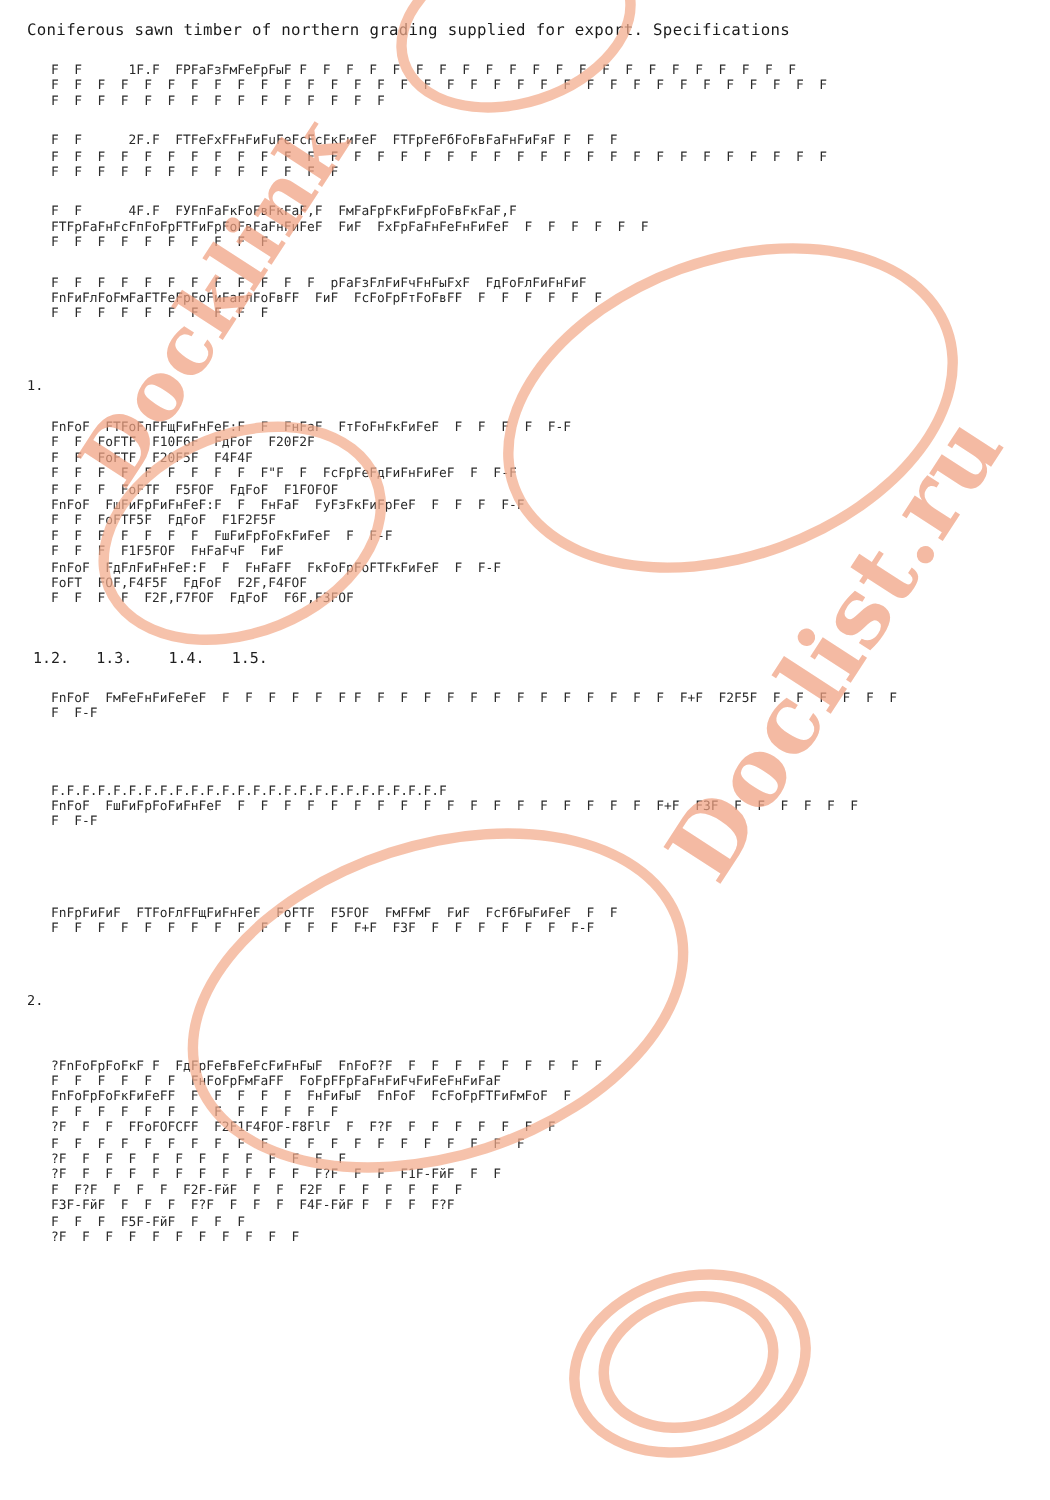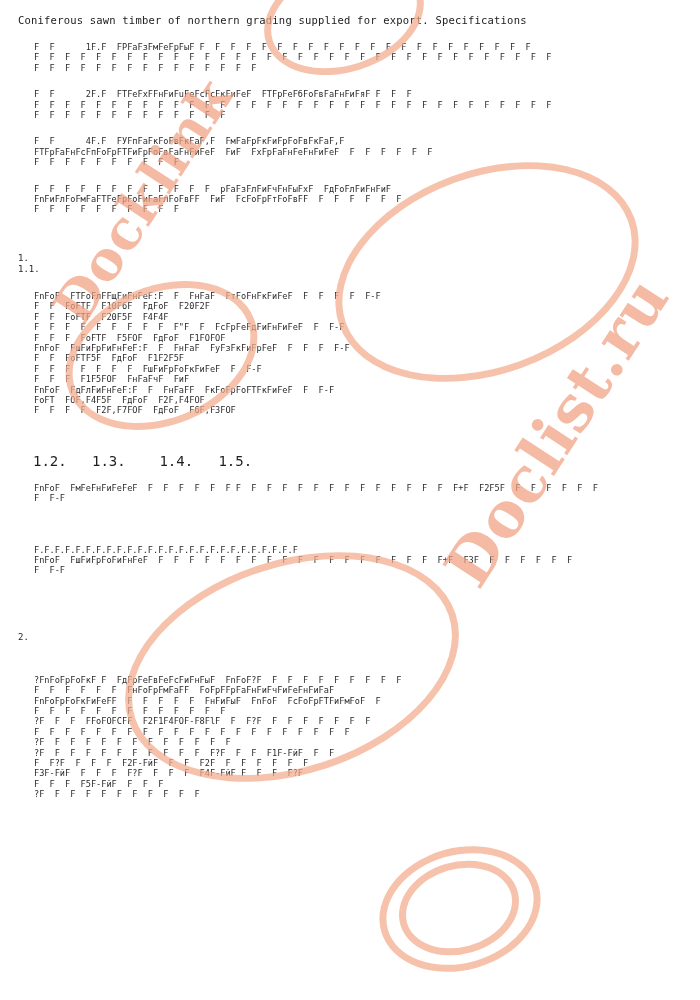--- a/index.html
+++ b/index.html
@@ -45,24 +45,24 @@
   .spacer-lg { height: 22px; }
   .heading-num {
     font-size: 9px;
     line-height: 11px;
     color: #1f1f1f;
     margin: 0;
     white-space: pre;
     font-family: "DejaVu Sans Mono", monospace;
   }
   .sec-list {
-    font-size: 14px;
+    font-size: 10px;
     line-height: 11px;
     color: #1f1f1f;
-    margin: 15px;
+    margin: 4px;
     white-space: pre;
     font-family: "DejaVu Sans Mono", monospace;
   }
 
   
   .watermark {
     position: absolute;
     inset: 0;
     pointer-events: none;
     z-index: 5;
@@ -143,21 +143,20 @@
   <div class="block">F  F      4F.F  FУFпFaFкFoFвFкFaF,F  FмFaFpFкFиFpFoFвFкFaF,F
 FTFpFaFнFcFпFoFpFTFиFpFoFвFaFнFиFeF  FиF  FxFpFaFнFeFнFиFeF  F  F  F  F  F  F
 F  F  F  F  F  F  F  F  F  F</div>
   <div class="block">F  F  F  F  F  F  F  F  F  F  F  F  pFaFзFлFиFчFнFыFxF  FдFoFлFиFнFиF
 FnFиFлFoFмFaFTFeFpFoFиFaFлFoFвFF  FиF  FcFoFpFтFoFвFF  F  F  F  F  F  F
 F  F  F  F  F  F  F  F  F  F</div>
 
   <div class="spacer-lg"></div>
 
   <div class="heading-num">1.</div>
-  <div class="heading-num">1.1.</div>
   <div class="block">FnFoF  FTFoFлFFщFиFнFeF:F  F  FнFaF  FтFoFнFкFиFeF  F  F  F  F  F-F
 F  F  FoFTF  F10F6F  FдFoF  F20F2F
 F  F  FoFTF  F20F5F  F4F4F
 F  F  F  F  F  F  F  F  F  F"F  F  FcFpFeFдFиFнFиFeF  F  F-F
 F  F  F  FoFTF  F5FOF  FдFoF  F1FOFOF
 FnFoF  FшFиFpFиFнFeF:F  F  FнFaF  FyFзFкFиFpFeF  F  F  F  F-F
 F  F  FoFTF5F  FдFoF  F1F2F5F
 F  F  F  F  F  F  F  FшFиFpFoFкFиFeF  F  F-F
 F  F  F  F1F5FOF  FнFaFчF  FиF
 FnFoF  FдFлFиFнFeF:F  F  FнFaFF  FкFoFpFoFTFкFиFeF  F  F-F
@@ -174,20 +173,22 @@
 
   <div class="block">F.F.F.F.F.F.F.F.F.F.F.F.F.F.F.F.F.F.F.F.F.F.F.F.F.F
 FnFoF  FшFиFpFoFиFнFeF  F  F  F  F  F  F  F  F  F  F  F  F  F  F  F  F  F  F  F+F  F3F  F  F  F  F  F  F
 F  F-F</div>
 
   <div class="spacer-sm"></div>
 
 
   <div class="spacer-sm"></div>
 
+  <div class="block">FnFpFиFиF  FTFoFлFFщFиFнFeF  FoFTF  F5FOF  FмFFмF  FиF  FcFбFыFиFeF  F  F
+F  F  F  F  F  F  F  F  F  F  F  F  F  F+F  F3F  F  F  F  F  F  F  F-F</div>
 
   <div class="spacer-lg"></div>
 
   <div class="heading-num">2.</div>
 
   <div class="spacer-md"></div>
 
   <div class="block">?FnFoFpFoFкF F  FдFpFeFвFeFcFиFнFыF  FnFoF?F  F  F  F  F  F  F  F  F  F
 F  F  F  F  F  F  FнFoFpFмFaFF  FoFpFFpFaFнFиFчFиFeFнFиFaF
 FnFoFpFoFкFиFeFF  F  F  F  F  F  FнFиFыF  FnFoF  FcFoFpFTFиFмFoF  F

